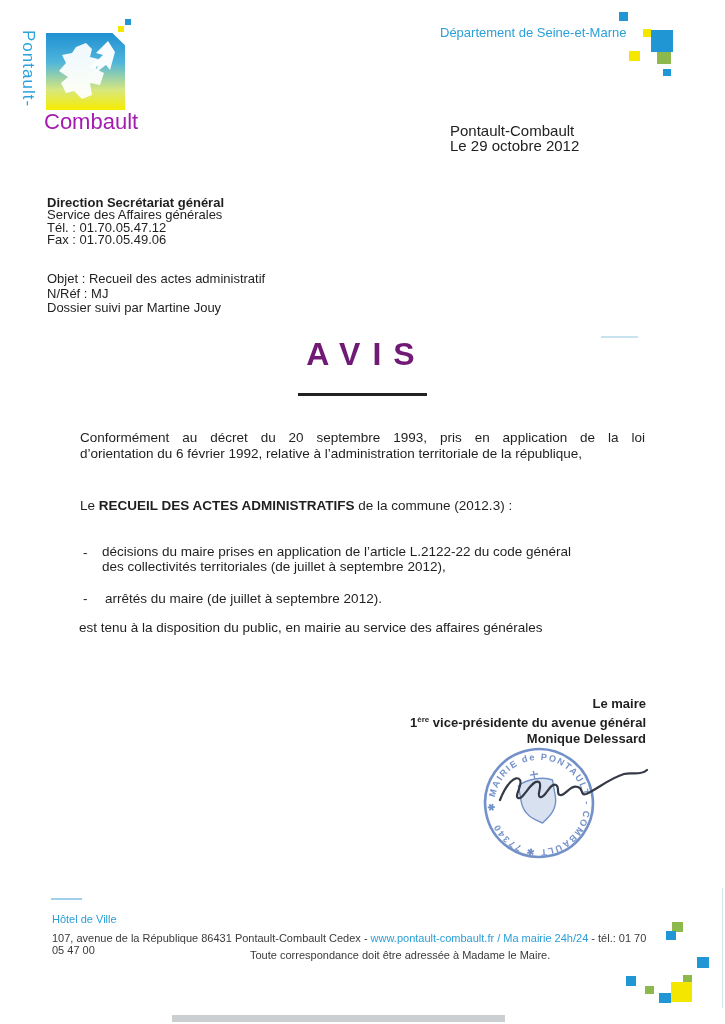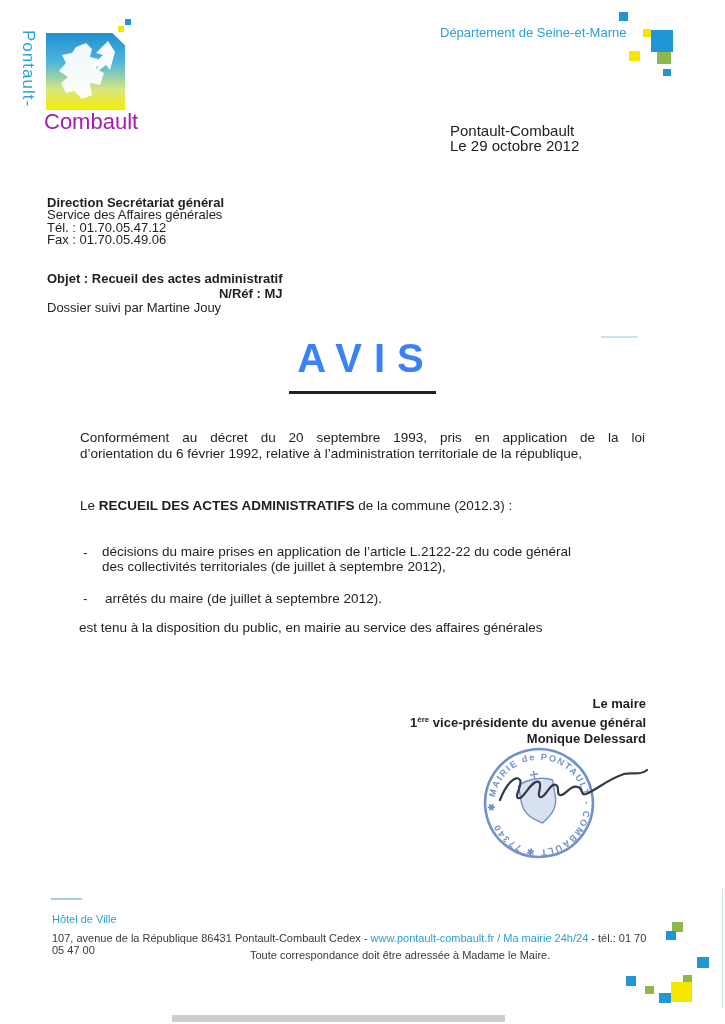--- a/index.html
+++ b/index.html
@@ -18,25 +18,25 @@
   .logo-bottom{left:44px;top:109px;font-size:22px;color:#a21caf;}
 
   
   .dept-text{left:440px;top:25px;width:196px;text-align:left;font-size:13px;color:#2a9fd8;}
   .city-date{left:450px;top:123px;width:186px;text-align:left;font-size:15px;line-height:15px;color:#222;}
 
   .sender{left:47px;top:197px;font-size:13px;line-height:12.4px;}
   .sender .b{font-weight:bold;}
   .sender div{margin-bottom:0;}
   .refblock{left:47px;top:272px;font-size:13px;line-height:14.6px;}
-  .refblock .b{font-weight:bold;text-align:right;}
+  .refblock .b{font-weight:normal;}
 
   .avis-wrap{left:0;top:336px;width:725px;text-align:center;}
-  .avis-title{display:inline-block;font-size:40px;font-weight:bold;letter-spacing:12px;
-              border-bottom:3px solid #222;padding:0 0 10px 8px;color:#3b82f6;}
+  .avis-title{display:inline-block;font-size:32px;font-weight:bold;letter-spacing:12px;
+              border-bottom:3px solid #222;padding:0 0 20px 8px;color:#701a75;}
   .artifact-line{left:601px;top:336px;width:37px;height:2px;background:#c9e2ef;}
 
   .para1{left:80px;top:430px;width:565px;font-size:13.5px;line-height:15.6px;}
   .jline{text-align:justify;text-align-last:justify;}
   .recueil{left:80px;top:498px;width:580px;font-size:13.5px;}
   .recueil .b{font-weight:bold;}
 
   .bullet-dash1{left:83px;top:545px;font-size:13.5px;}
   .bullet-text1{left:102px;top:545px;width:478px;font-size:13.5px;line-height:14.8px;}
   .bullet-dash2{left:83px;top:591px;font-size:13.5px;}

